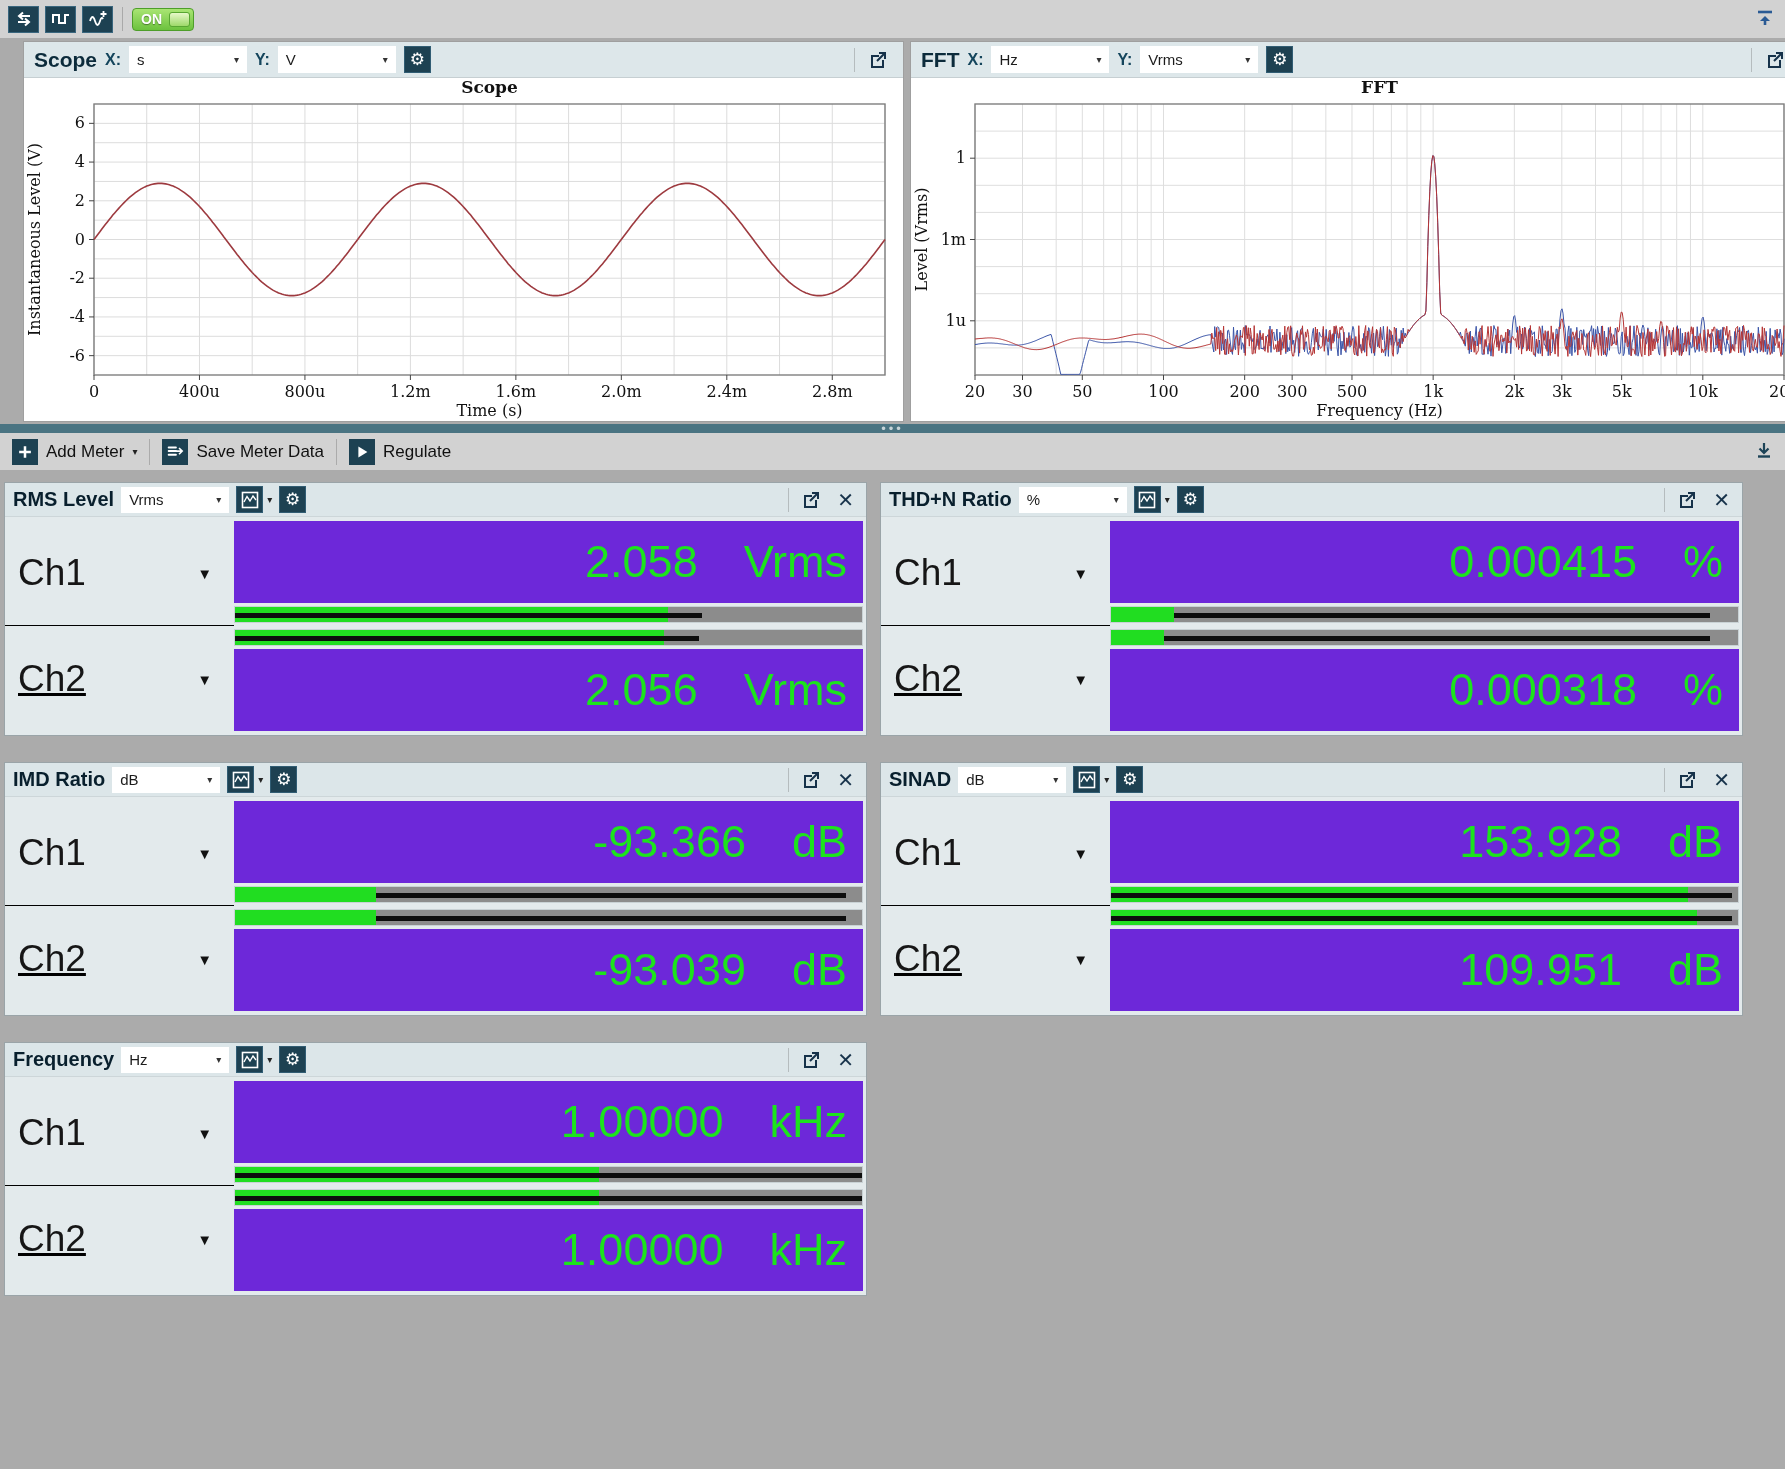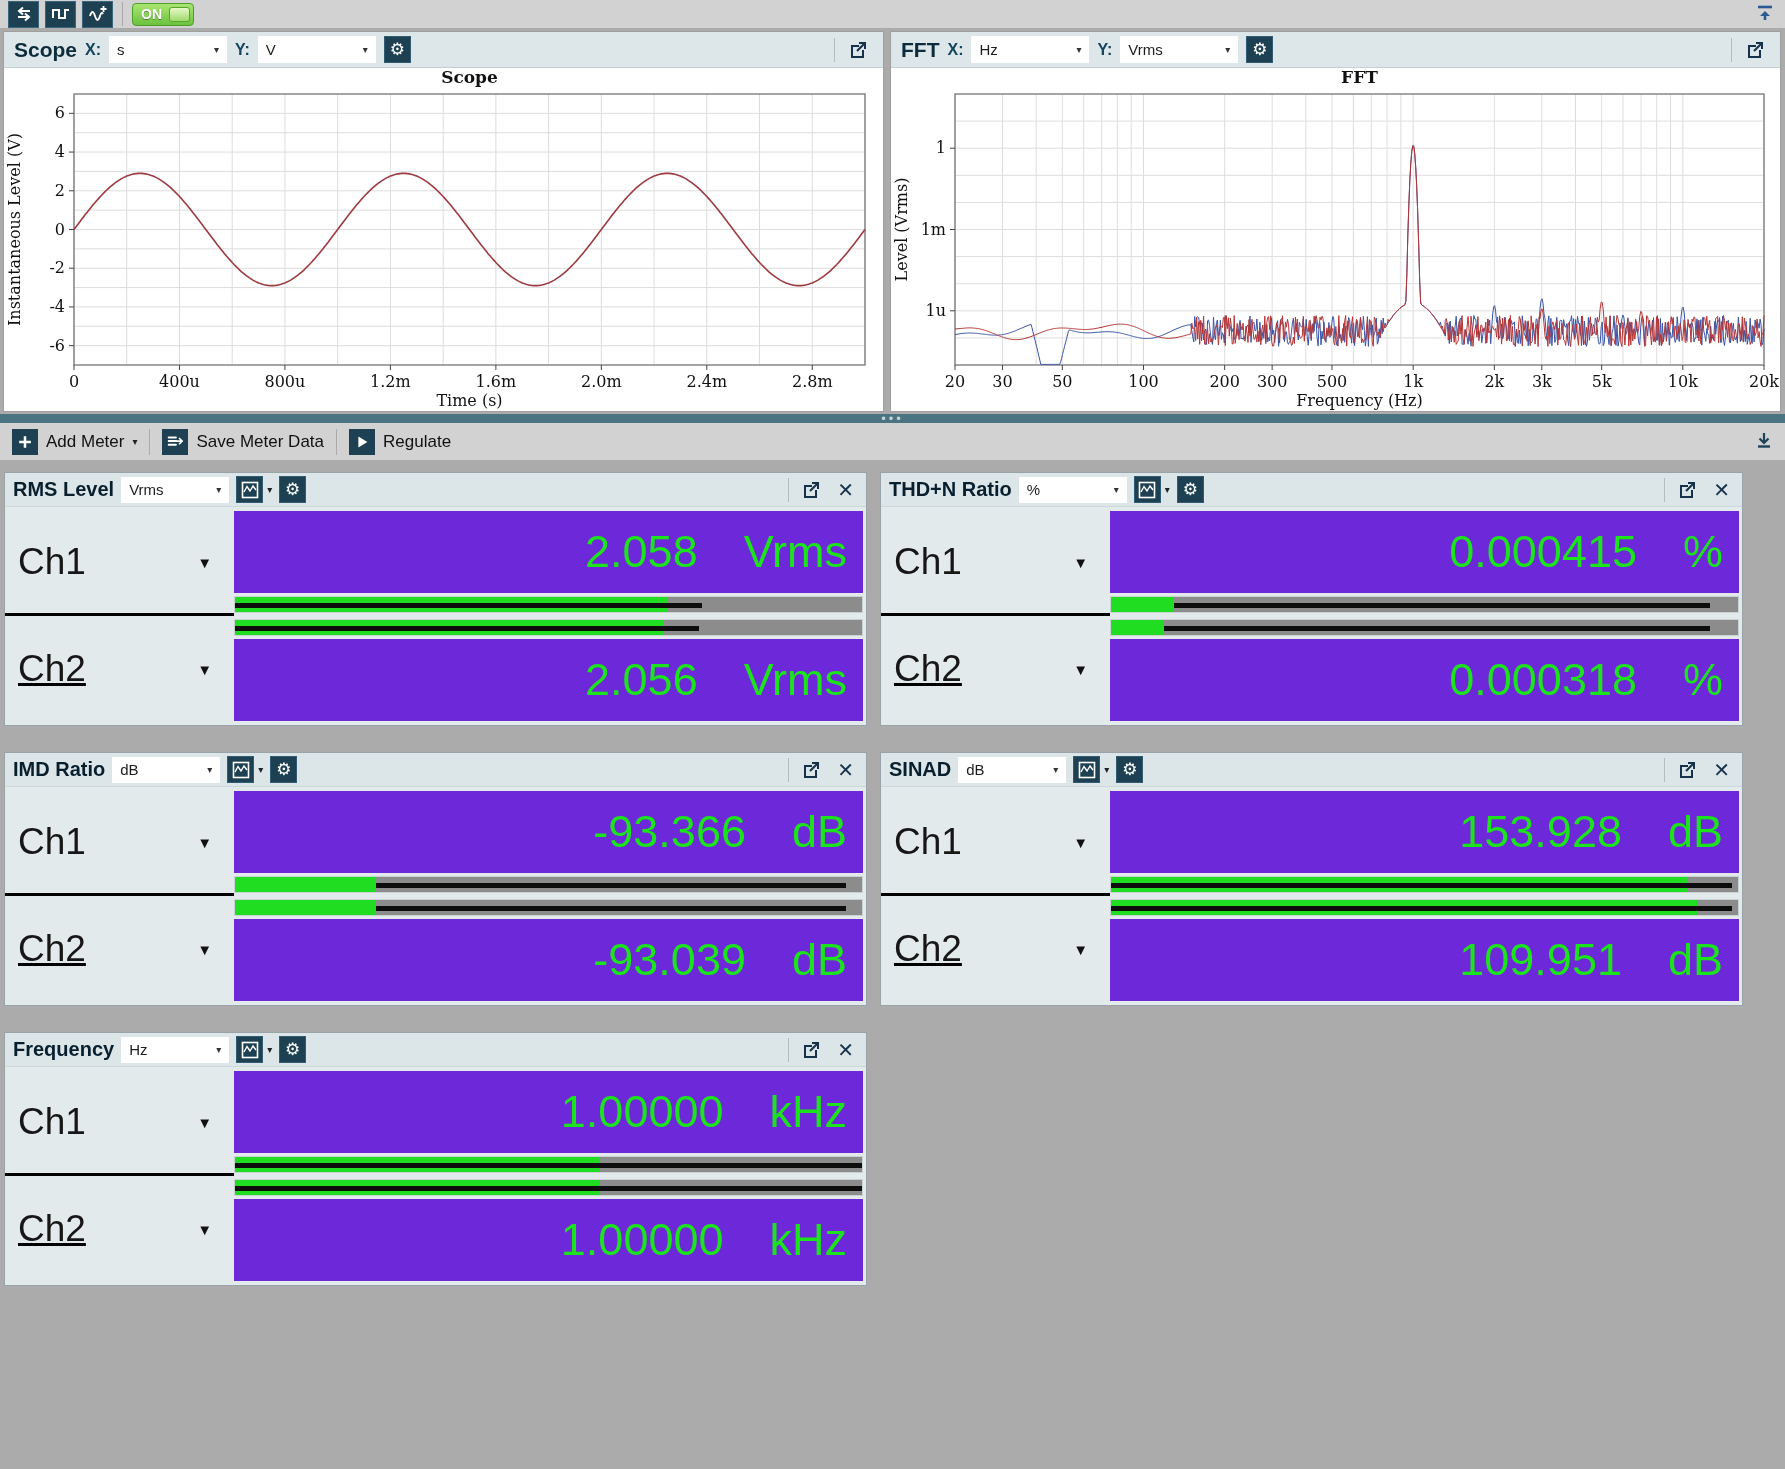--- a/index.html
+++ b/index.html
@@ -2,40 +2,40 @@
 <html><head>
 <meta charset="utf-8">
 <style>
   * { box-sizing: border-box; }
   html,body { margin:0; padding:0; }
   body {
     width:1785px; height:1469px; overflow:hidden; position:relative;
     background:#ababab; font-family:"Liberation Sans", sans-serif;
   }
   
-  .top-toolbar { height:28px; background:#d2d2d2; display:flex; align-items:center; gap:6px; padding:0 8px; }
+  .top-toolbar { height:38px; background:#d2d2d2; display:flex; align-items:center; gap:6px; padding:0 8px; }
   .tool-btn {
     width:31px; height:27px; background:#1d4152; border:1px solid #39667e;
     display:flex; align-items:center; justify-content:center; padding:0; cursor:pointer;
   }
   .tb-sep { width:1px; height:24px; background:#a9a9a9; margin:0 3px; }
   .toggle {
     width:62px; height:23px; border:1px solid #4e9e2a; border-radius:4px;
     background:linear-gradient(#a9e573,#6cc23e); display:flex; align-items:center;
     justify-content:space-between; padding:0 3px 0 8px; cursor:pointer;
   }
   .toggle .on-label { color:#fff; font-weight:bold; font-size:14px; text-shadow:0 1px 1px rgba(0,0,0,.4); }
   .toggle .knob { width:21px; height:15px; border-radius:3px; background:linear-gradient(#e7f8c9,#9ed96a); border:1px solid #58a631; }
   .top-right { margin-left:auto; }
   .ghost-btn { background:none; border:none; padding:2px; cursor:pointer; }
 
   
   .plots-row { display:flex; gap:6px; margin:3px 2px 0 3px; }
   .plot-panel { background:#fff; border:1px solid #9f9f9f; }
-  .plot-panel.scope { width:881px; }
+  .plot-panel.scope { width:881px;margin-left:20px; }
   .plot-panel.fft { width:891px; }
   .panel-head {
     height:36px; background:#dde7ea; border-bottom:1px solid #c6cfd2;
     display:flex; align-items:center; gap:8px; padding:0 10px;
   }
   .p-title { font-weight:bold; font-size:21px; color:#0c2b3b; }
   .axis-lab { font-weight:bold; font-size:16px; color:#14455c; }
   .dropdown {
     background:#fff; height:27px; display:flex; align-items:center;
     justify-content:space-between; padding:0 8px; font-size:15px; color:#1c1c1c; cursor:pointer;
@@ -71,21 +71,21 @@
     height:34px; background:#dce6e9; border-bottom:1px solid #cdd6d9; flex:none;
     display:flex; align-items:center; gap:7px; padding:0 8px;
   }
   .m-title { font-weight:bold; font-size:20px; color:#081f2d; white-space:nowrap; }
   .unit-dd { width:108px; height:26px; }
   .mini-arrow { font-size:10px; color:#222; margin-left:-3px; cursor:pointer; }
   .meter-body { flex:1; display:grid; grid-template-columns:229px 1fr; grid-template-rows:82px 23px 23px 82px; padding:4px 3px 4px 0; }
   .ch-label { position:relative; display:flex; align-items:center; padding-left:13px; }
   .ch-label .ch-name { font-size:37px; color:#161616; }
   .ch-dd { position:absolute; right:22px; top:50%; transform:translateY(-50%); font-size:15px; color:#111; cursor:pointer; }
-  .ch-label.ch1 { grid-area:1/1/3/2; border-bottom:3px solid #000000; }
+  .ch-label.ch1 { grid-area:1/1/3/2; border-bottom:1px solid #000000; }
   .ch-label.ch2 { grid-area:3/1/5/2;text-decoration:underline; }
   .display { background:#6d28d9; display:flex; align-items:center; justify-content:flex-end; gap:46px; padding-right:16px; overflow:hidden; }
   .display .val, .display .unit { font-size:45px; color:#1ce41c; white-space:nowrap; }
   .display.d1 { grid-area:1/2/2/3; }
   .display.d2 { grid-area:4/2/5/3; }
   .bar { position:relative; background:#8c8c8c; border:1px solid #c9d2d5; margin:3px 0; overflow:hidden; }
   .bar.b1 { grid-area:2/2/3/3; }
   .bar.b2 { grid-area:3/2/4/3; }
   .bar .green { position:absolute; left:0; top:0; bottom:0; background:#21dd21; }
   .bar .stripe { position:absolute; top:6px; height:5px; background:#0d0d0d; }

